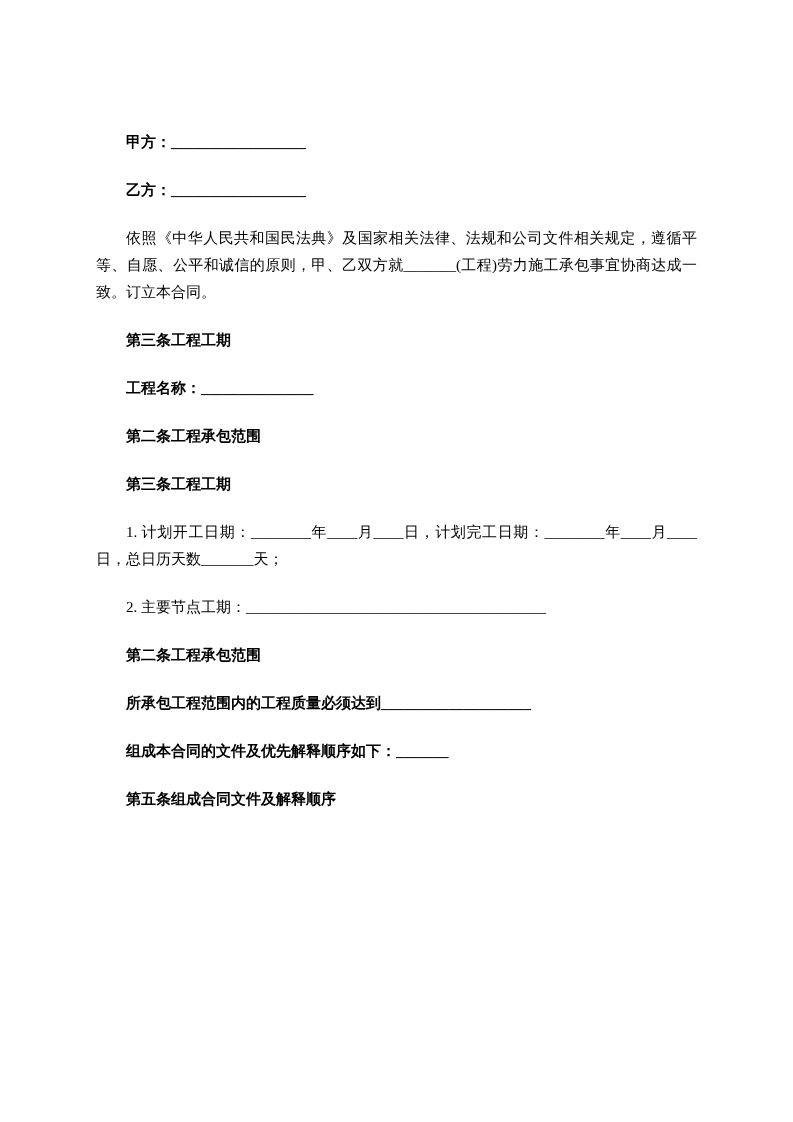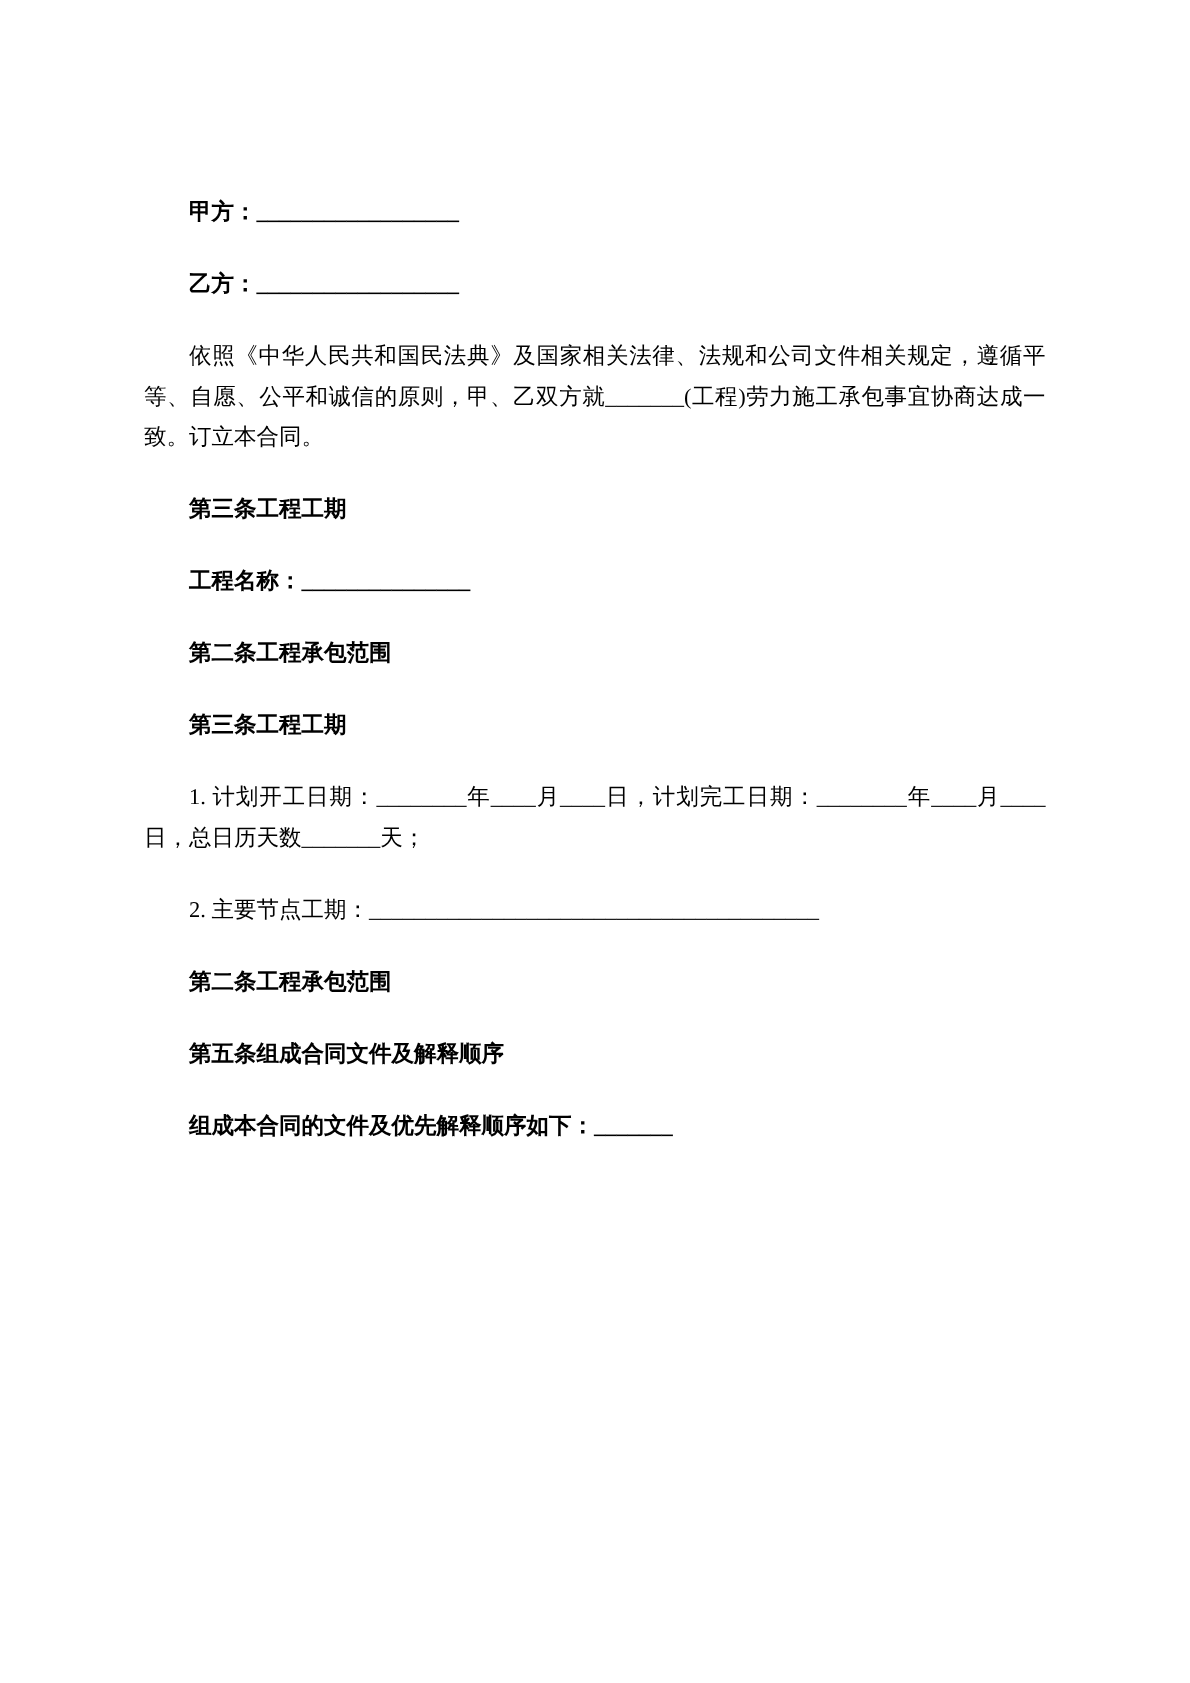--- a/index.html
+++ b/index.html
@@ -38,15 +38,16 @@
   <p class="bold">甲方：__________________</p>
   <p class="bold">乙方：__________________</p>
   <p>依照《中华人民共和国民法典》及国家相关法律、法规和公司文件相关规定，遵循平等、自愿、公平和诚信的原则，甲、乙双方就_______(工程)劳力施工承包事宜协商达成一致。订立本合同。</p>
   <p class="bold">第三条工程工期</p>
   <p class="bold">工程名称：_______________</p>
   <p class="bold">第二条工程承包范围</p>
   <p class="bold">第三条工程工期</p>
   <p>1. 计划开工日期：________年____月____日，计划完工日期：________年____月____日，总日历天数_______天；</p>
   <p>2. 主要节点工期：________________________________________</p>
   <p class="bold">第二条工程承包范围</p>
+  <p class="bold">所承包工程范围内的工程质量必须达到____________________</p>
+  <p class="bold">组成本合同的文件及优先解释顺序如下：_______</p>
   <p class="bold">第五条组成合同文件及解释顺序</p>
-  <p class="bold">组成本合同的文件及优先解释顺序如下：_______</p>
 </div>
 
 </body></html>

